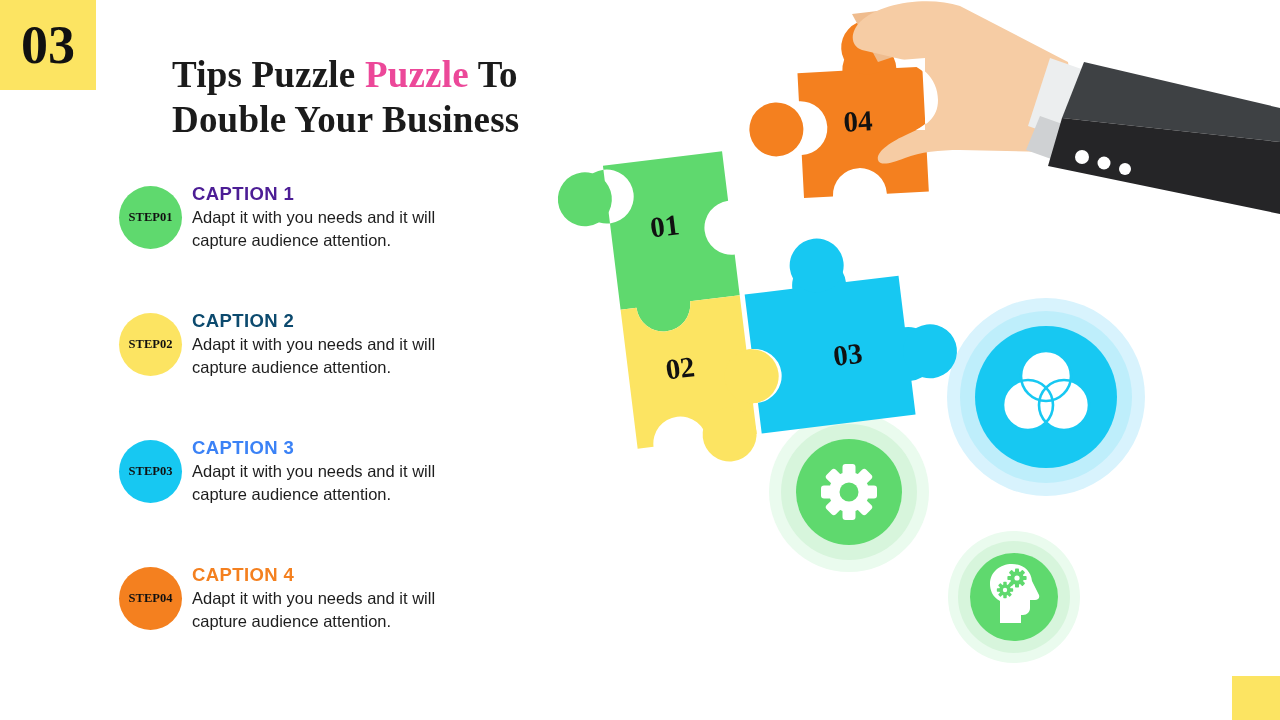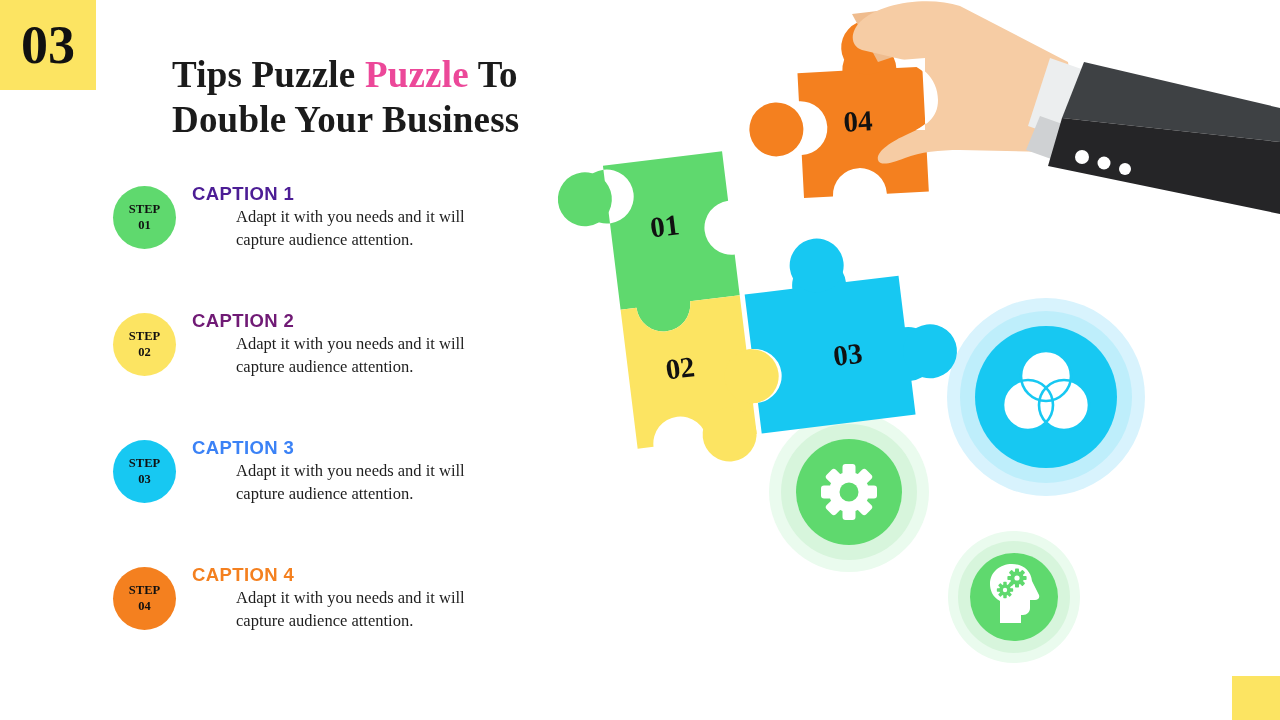--- a/index.html
+++ b/index.html
@@ -36,40 +36,39 @@
     width:400px;
     font-size:37px; line-height:1.22;
     color:#1b1b1b; letter-spacing:.2px;
   }
   .title .hl { color:#ec4899; }
 
   
   .steps { position:absolute; left:113px; top:186px; width:420px; }
   .step-row { position:relative; height:127px; }
   .step-circle {
-    position:absolute; left:0; top:0;
+    position:absolute; left:6px; top:0;
     width:63px; height:63px; border-radius:50%;
-    display:flex; flex-direction:column;
+    display:flex; flex-direction:row;
     align-items:center; justify-content:center;
     font-family:"Liberation Serif", serif;
     font-weight:bold; font-size:12.5px; color:#111;
     line-height:1.25;
   }
   .step-body { position:absolute; left:79px; top:-3px; width:340px; }
   .caption {
     font-family:"Liberation Sans", sans-serif;
     font-weight:bold; font-size:18.5px;
     letter-spacing:.4px; line-height:1.2;
     margin-bottom:1px;
   }
   .desc {
-    font-family:Liberation Serif, serif;
+    font-family:Liberation Sans, sans-serif;
     font-size:16.5px; line-height:1.36; color:#1d1d1d;
     max-width:268px;
-    margin-left:44px;
   }
 
   
   .art { position:absolute; left:0; top:0; width:1280px; height:720px; }
 </style>
 </head>
 <body>
 
 <div class="badge">
   <span class="badge-num">03</span>
@@ -91,21 +90,21 @@
       <div class="desc">Adapt it with you needs and it will capture audience attention.</div>
     </div>
   </div>
 
   <div class="step-row">
     <div class="step-circle" style="background:#FCE462">
       <span>STEP</span>
       <span>02</span>
     </div>
     <div class="step-body">
-      <div class="caption" style="color:#701a75">CAPTION 2</div>
+      <div class="caption" style="color:#0c4a6e">CAPTION 2</div>
       <div class="desc">Adapt it with you needs and it will capture audience attention.</div>
     </div>
   </div>
 
   <div class="step-row">
     <div class="step-circle" style="background:#17C8F2">
       <span>STEP</span>
       <span>03</span>
     </div>
     <div class="step-body">

